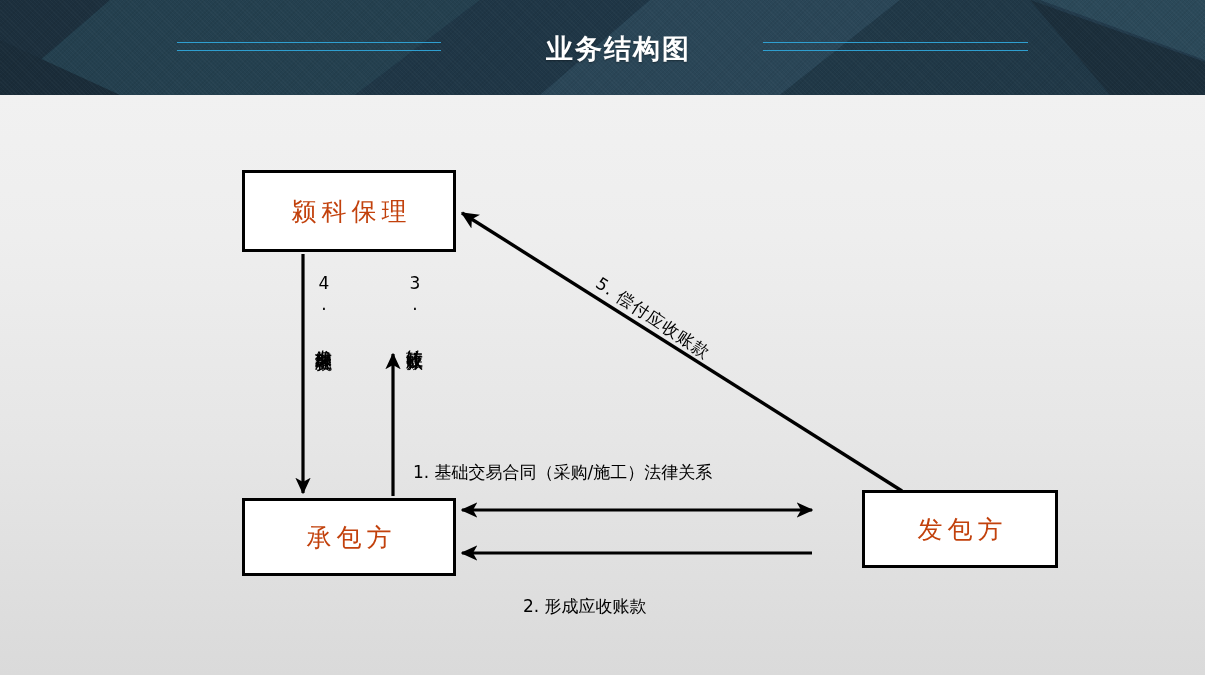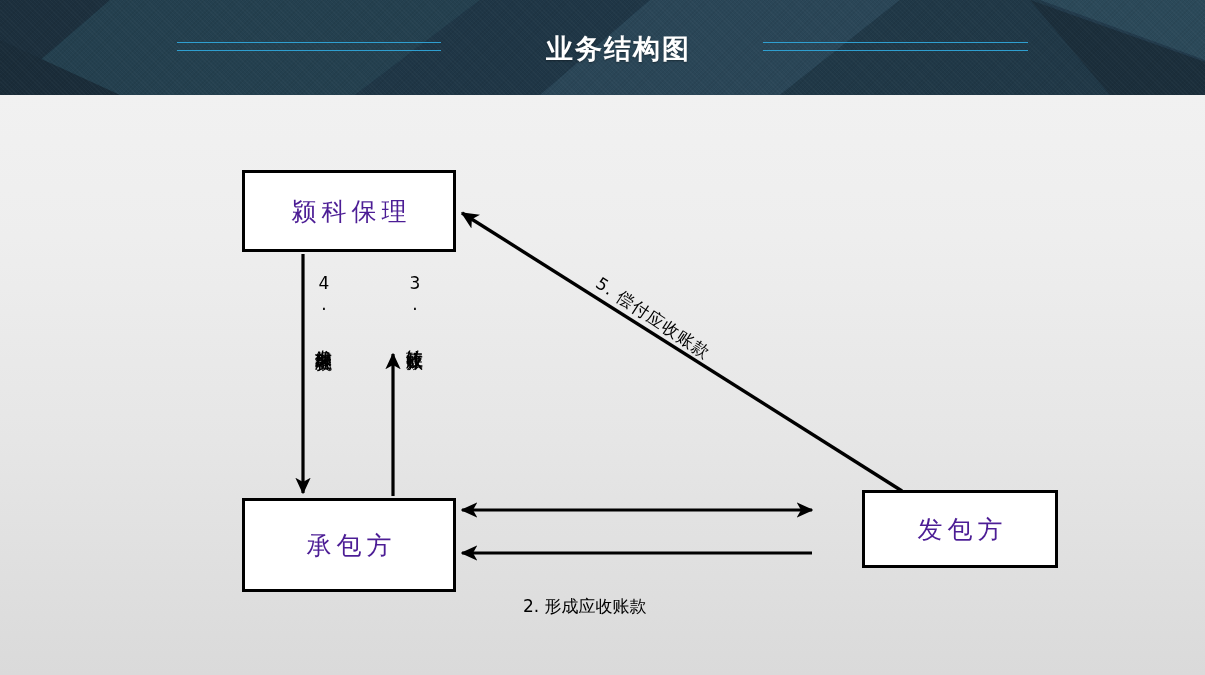--- a/index.html
+++ b/index.html
@@ -78,28 +78,28 @@
     width: 1205px; height: 580px;
   }
 
   .node {
     position: absolute;
     background: #ffffff;
     border: 3px solid #000000;
     display: flex;
     align-items: center;
     justify-content: center;
-    color: #4c1d95;
+    color: #c2410c;
     font-size: 25px;
     letter-spacing: 5px;
     text-indent: 5px;
     font-family: "DejaVu Sans", "Liberation Sans", sans-serif;
   }
   #node-factor      { left: 242px; top: 75px;  width: 214px; height: 82px; }
-  #node-contractor  { left: 242px; top: 403px; width: 214px; height: 94px; }
+  #node-contractor  { left: 242px; top: 403px; width: 214px; height: 78px; }
   #node-employer    { left: 818px; top: 395px; width: 196px; height: 78px; margin-left: 44px; }
 
   .edge-label {
     position: absolute;
     color: #000000;
     font-size: 17px;
     font-family: "DejaVu Sans", "Liberation Sans", sans-serif;
     white-space: nowrap;
   }
   .vertical-label {
@@ -187,17 +187,18 @@
     <div class="node" id="node-contractor">承包方</div>
 
     <div class="node" id="node-employer">发包方</div>
 
     <div class="edge-label vertical-label" id="label-4">4. 发放保理融资款</div>
 
     <div class="edge-label vertical-label" id="label-3">3. 转让应收账款</div>
 
     <div class="edge-label" id="label-5">5. 偿付应收账款</div>
 
+    <div class="edge-label" id="label-1">1. 基础交易合同（采购/施工）法律关系</div>
 
     <div class="edge-label" id="label-2">2. 形成应收账款</div>
 
   </div>
 </div>
 
 </body></html>

